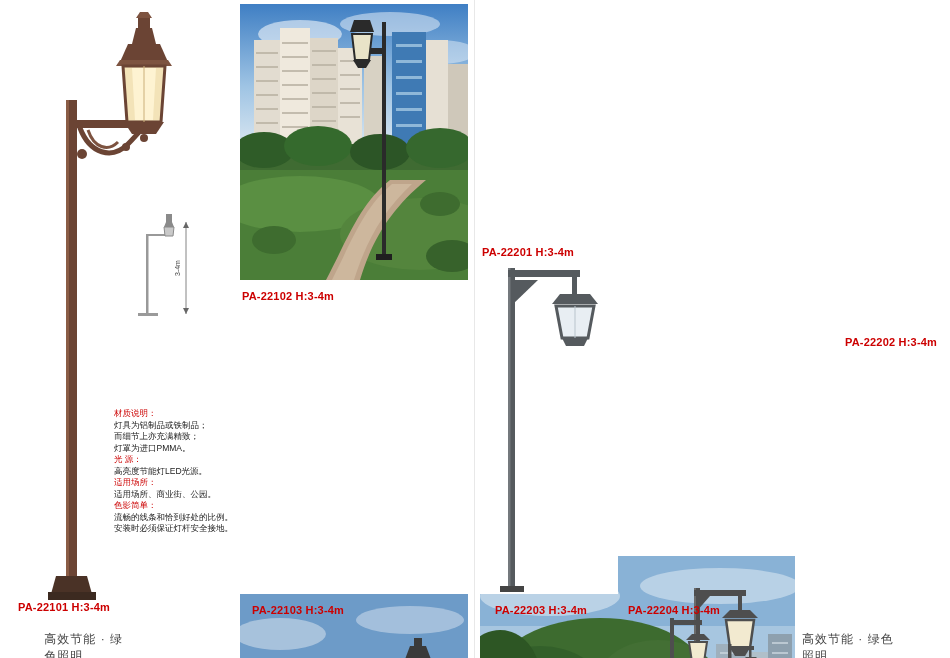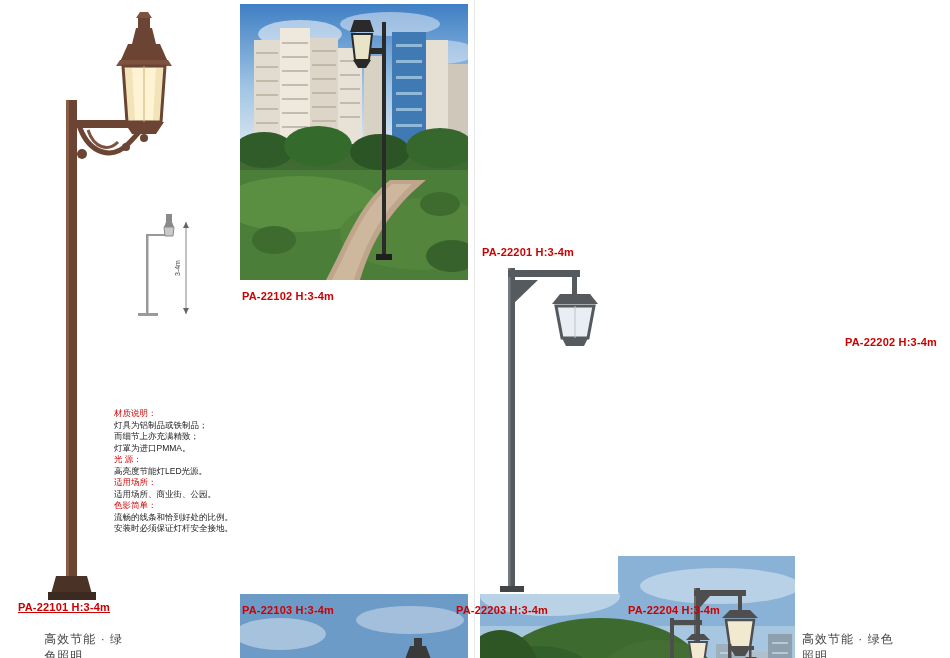--- a/index.html
+++ b/index.html
@@ -154,21 +154,21 @@
       <div>灯罩为进口PMMA。</div>
       <div class="hl">光    源：</div>
       <div>高亮度节能灯LED光源。</div>
       <div class="hl">适用场所：</div>
       <div>适用场所、商业街、公园。</div>
       <div class="hl">色影简单：</div>
       <div>流畅的线条和恰到好处的比例。</div>
       <div>安装时必须保证灯杆安全接地。</div>
     </div>
 
-    <div class="caption abs" style="left:18px; top:601px;text-decoration:underline;">PA-22101 H:3-4m</div>
+    <div class="caption abs" style="left:18px; top:601px;">PA-22101 H:3-4m</div>
   </div>
 
   <div class="photo abs" style="left:240px; top:4px; width:228px; height:276px;">
     <div class="sky" style="height:150px; background:linear-gradient(#3f7fc4,#9fc4e4 55%,#dfeaf2);"></div>
 
     <svg width="228" height="276" style="position:absolute;left:0;top:0;">
       <ellipse cx="60" cy="30" rx="42" ry="14" fill="#ffffff" opacity="0.55"></ellipse>
       <ellipse cx="150" cy="20" rx="50" ry="12" fill="#ffffff" opacity="0.45"></ellipse>
       <ellipse cx="200" cy="48" rx="36" ry="12" fill="#ffffff" opacity="0.4"></ellipse>
 
@@ -305,21 +305,21 @@
       <rect x="162" y="92" width="38" height="5" fill="#3a3a3a"></rect>
       <path d="M160 98 L196 98 L196 92 L160 92 Z" fill="#3a3a3a"></path>
       <path d="M164 68 L192 68 L186 52 L170 52 Z" fill="#3a3a3a"></path>
       <rect x="174" y="44" width="8" height="8" fill="#3a3a3a"></rect>
       <path d="M166 70 L190 70 L185 102 L171 102 Z" fill="#efe7c9" stroke="#3a3a3a" stroke-width="2.5"></path>
       <path d="M170 102 L186 102 L181 112 L175 112 Z" fill="#3a3a3a"></path>
       <line x1="178" y1="70" x2="178" y2="102" stroke="#cdbf96" stroke-width="1"></line>
       <rect x="190" y="238" width="18" height="6" fill="#2a2a2a"></rect>
     </svg>
   </div>
-  <div class="caption abs" style="left:242px; top:604px;text-align:center;">PA-22103 H:3-4m</div>
+  <div class="caption abs" style="left:252px; top:604px;text-align:center;">PA-22103 H:3-4m</div>
 
   <div class="gutter"></div>
 
   <div class="photo abs" style="left:480px; top:4px; width:315px; height:232px;">
     <svg width="315" height="232" style="position:absolute;left:0;top:0;">
       <rect x="0" y="0" width="315" height="150" fill="#a7c6e0"></rect>
       <rect x="0" y="0" width="315" height="70" fill="#89b2d6"></rect>
       <ellipse cx="70" cy="40" rx="70" ry="20" fill="#e2ecf4" opacity="0.55"></ellipse>
       <ellipse cx="240" cy="30" rx="80" ry="18" fill="#e8f0f6" opacity="0.5"></ellipse>
 
@@ -426,21 +426,21 @@
       <rect x="92" y="18" width="5" height="18" fill="#555a5e"></rect>
 
       <path d="M72 46 L118 46 L110 36 L80 36 Z" fill="#555a5e"></path>
       <path d="M76 48 L114 48 L108 80 L82 80 Z" fill="#e8eef3" stroke="#555a5e" stroke-width="3"></path>
       <line x1="95" y1="48" x2="95" y2="80" stroke="#b9c4cc" stroke-width="1"></line>
       <path d="M82 80 L108 80 L104 88 L86 88 Z" fill="#555a5e"></path>
 
       <rect x="20" y="328" width="24" height="6" fill="#444"></rect>
     </svg>
   </div>
-  <div class="caption abs" style="left:456px; top:604px;">PA-22203 H:3-4m</div>
+  <div class="caption abs" style="left:474px; top:604px;padding-left:21px;">PA-22203 H:3-4m</div>
 
   <div class="caption abs" style="left:628px; top:604px;">PA-22204 H:3-4m</div>
 
   <div class="footer-left" style="left:0; width:140px;">
     <span class="pagenum">221</span>
     <span class="footer-tag">高效节能 · 绿色照明</span>
   </div>
 
   <div class="footer-right" style="right:0; width:160px; justify-content:flex-end;">
     <span class="footer-tag">高效节能 · 绿色照明</span>

